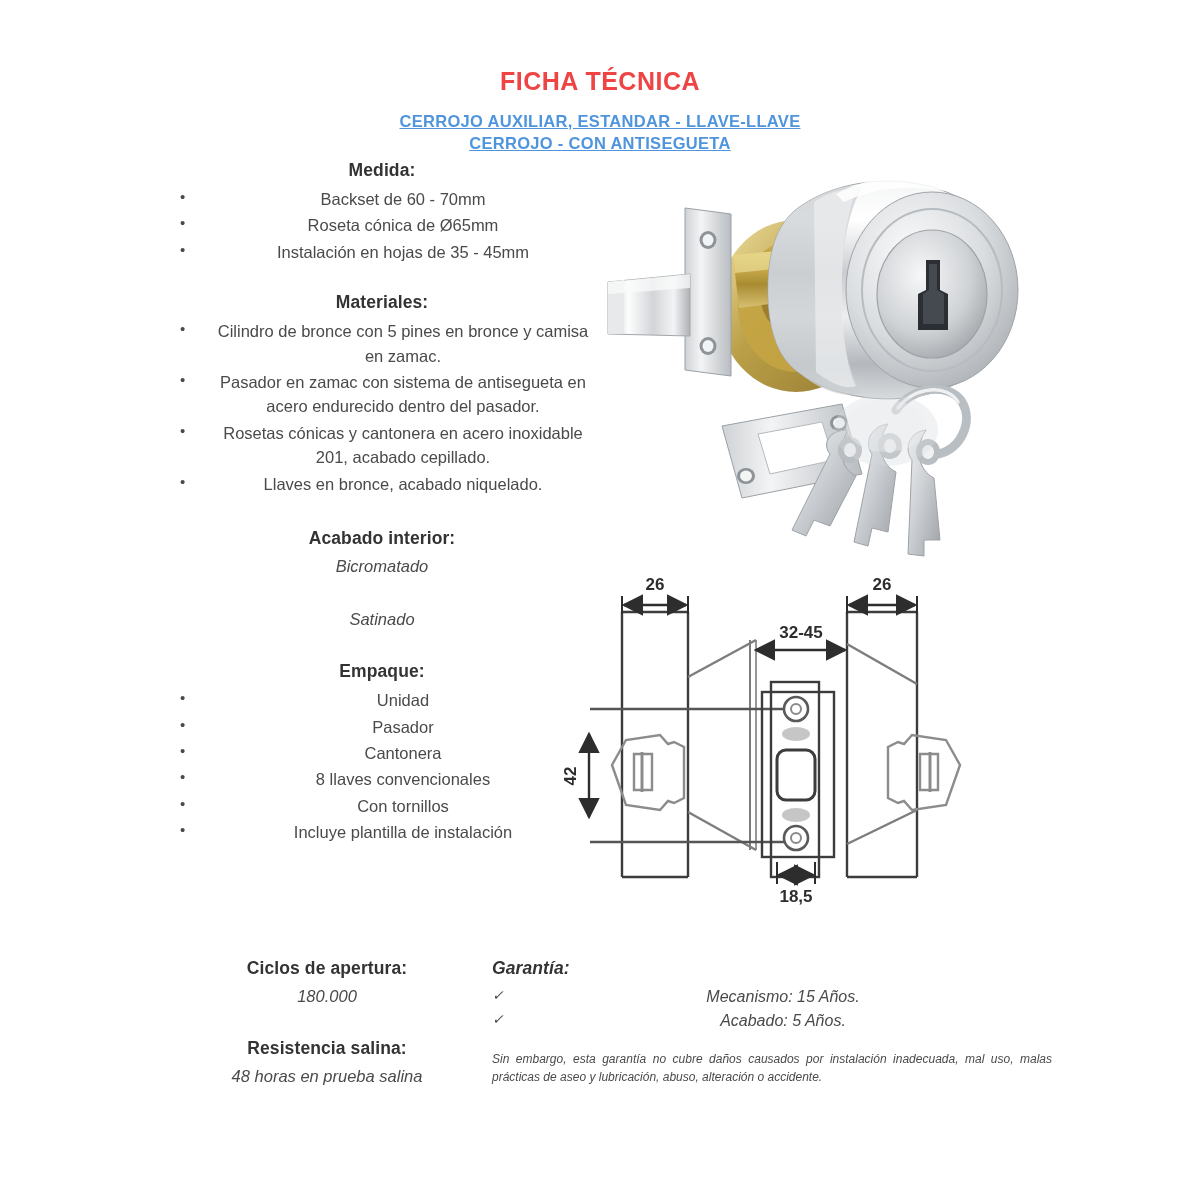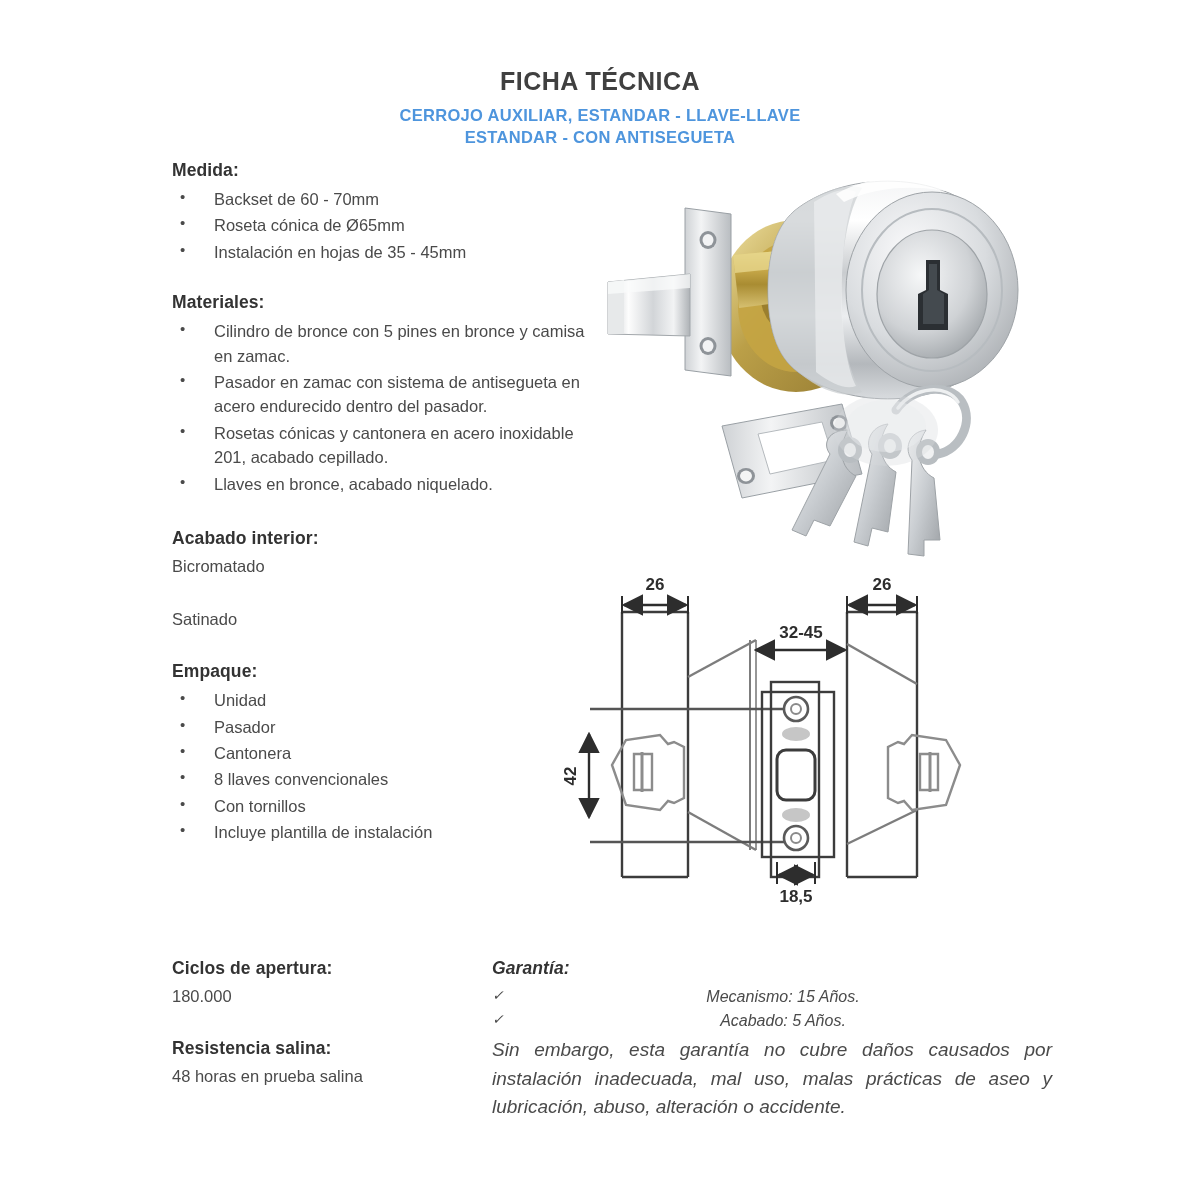--- a/index.html
+++ b/index.html
@@ -12,63 +12,63 @@
     color: #3a3a3a;
     overflow: hidden;
     position: relative;
   }
   .sheet { position: absolute; inset: 0; background:#fff; }
 
   
   .title-block { position:absolute; left:0; right:0; top:68px; text-align:center; }
   .doc-title {
     font-size: 25px; font-weight: bold; letter-spacing: .5px;
-    color: #404040; line-height: 1.1;
+    color: #ef4444; line-height: 1.1;
   }
   .doc-sub {
-    margin-top: 8px;
+    margin-top: 14px;
     font-size: 16.5px; font-weight: bold; letter-spacing: .3px;
-    color: #4e95dd; line-height: 1.35;
+    color: #4e95dd; line-height: 1.35; text-decoration: underline;
   }
 
   
   .col-left { position:absolute; left:172px; top:160px; width:420px; }
-  .sec { margin-bottom: 0; }
+  .sec { margin-bottom: 0; text-align: center; }
   h3.head {
     font-size: 17.5px; font-weight: bold; color:#333;
     margin: 0 0 6px 0; letter-spacing:.1px;
   }
   ul.bul { list-style:none; margin:0 0 0 0; padding:0; }
   ul.bul li {
     position:relative; padding-left: 42px;
     font-size: 16.5px; line-height: 1.48; color:#4a4a4a;
     margin-bottom: 2px;
   }
   ul.bul li::before {
     content:"\2022"; position:absolute; left: 8px; top:-1px;
     font-size: 15px; color:#4a4a4a;
   }
-  p.plain { margin: 0; font-size: 16.5px; color:#4a4a4a; line-height:1.4; }
+  p.plain { margin: 0; font-size: 16.5px; color:#4a4a4a; line-height:1.4;font-style:italic; }
   .gap-m { height: 26px; }
   .gap-l { height: 30px; }
 
   
   .bottom-left { position:absolute; left:172px; top:958px; width:310px; }
   .bottom-right { position:absolute; left:492px; top:958px; width:560px;font-style:italic; }
   ul.chk { list-style:none; margin:2px 0 0 0; padding:0;text-align:center; }
   ul.chk li {
     position:relative; padding-left: 22px;
     font-size: 16px; line-height: 1.5; color:#4a4a4a;
   }
   ul.chk li::before {
     content:"\2713"; position:absolute; left:0; top:0;
     font-size: 14px; color:#4a4a4a;
   }
   .warranty-note {
-    margin-top: 3px; font-size: 19px; line-height: 1.5; color:#4a4a4a;
+    margin-top: 17px; font-size: 12px; line-height: 1.5; color:#4a4a4a;
     text-align: justify;
   }
 
   
   .photo { position:absolute; left:600px; top:158px; width:420px; height:400px; }
   .photo svg { display:block; width:100%; height:100%; }
 
   
   .drawing { position:absolute; left:556px; top:572px; width:460px; height:365px; }
   .drawing svg { display:block; width:100%; height:100%; }
@@ -76,21 +76,21 @@
 </style>
 </head>
 <body>
 
 <div class="sheet">
 
   <div class="title-block">
     <div class="doc-title">FICHA TÉCNICA</div>
     <div class="doc-sub">
       <div>CERROJO AUXILIAR, ESTANDAR - LLAVE-LLAVE</div>
-      <div>ESTANDAR - CON ANTISEGUETA</div>
+      <div>CERROJO - CON ANTISEGUETA</div>
     </div>
   </div>
 
   <div class="col-left">
 
     <div class="sec">
       <h3 class="head">Medida:</h3>
       <ul class="bul">
         <li>Backset de 60 - 70mm</li>
         <li>Roseta cónica de Ø65mm</li>

